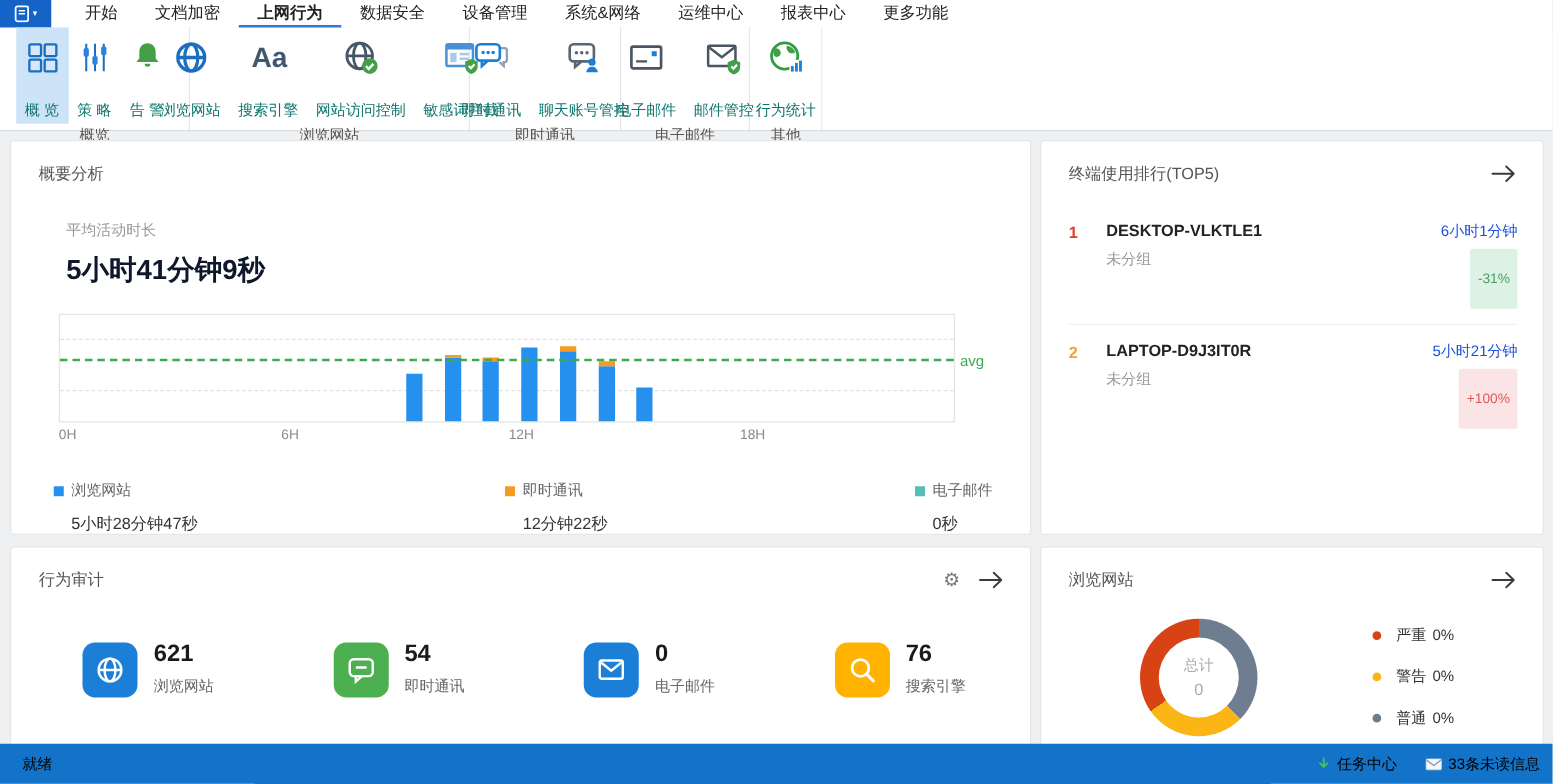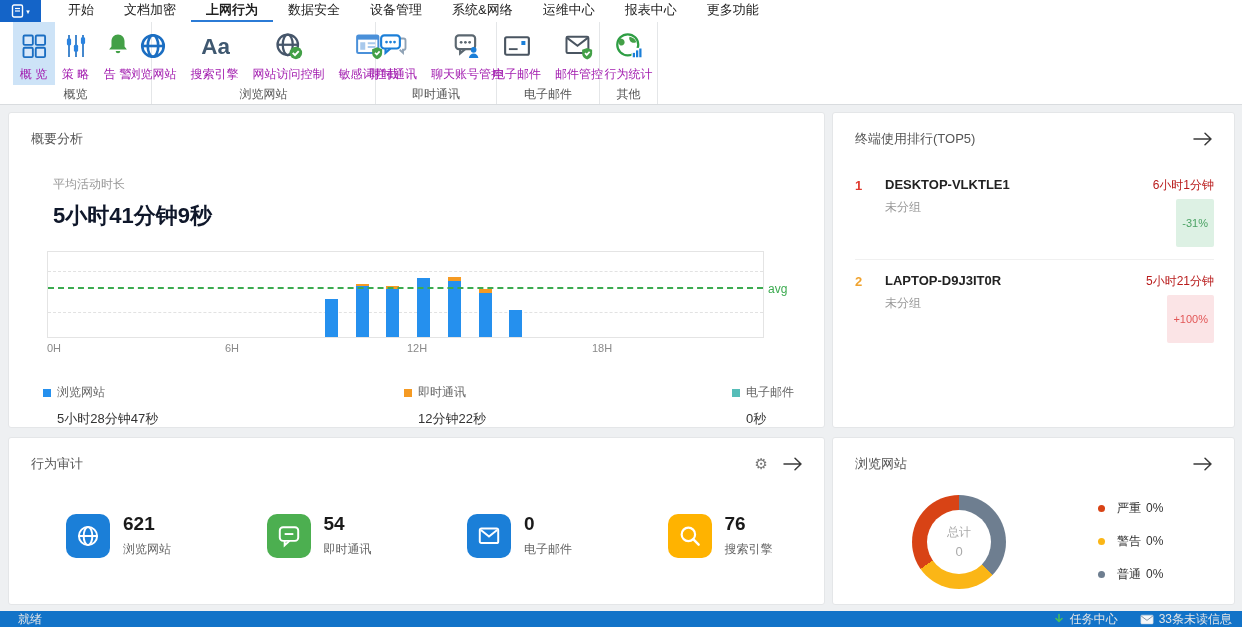--- a/index.html
+++ b/index.html
@@ -15,21 +15,21 @@
   .menu-item { padding:0 15px; font-size:13px; color:#222; display:flex; align-items:center; cursor:pointer; border-bottom:2px solid transparent; }
   .menu-item.active { border-bottom-color:#2b7bd6; font-weight:bold; }
 
   
   .ribbon { height:83px; background:#fff; border-bottom:1px solid #d9dcdf; display:flex; }
   .rgroup { border-right:1px solid #e4e6e8; display:flex; flex-direction:column; }
   .rgroup-buttons { flex:1; display:flex; align-items:stretch; justify-content:center; padding:0 4px; }
   .rbtn { display:flex; flex-direction:column; align-items:center; justify-content:flex-start; padding:6px 7px 2px; cursor:pointer; }
   .rbtn.selected { background:#cde3f7; }
   .rbtn .ricon { height:36px; display:flex; align-items:center; justify-content:center; }
-  .rbtn .rlabel { font-size:12px; color:#a21caf; white-space:nowrap; margin-top:2px; }
+  .rbtn .rlabel { font-size:12px; color:#0f766e; white-space:nowrap; margin-top:16px; }
   .rgroup-label { text-align:center; font-size:12px; color:#555; padding:1px 0 3px; }
 
   
   .content { padding:7px 7px 0 8px; display:grid; grid-template-columns:817px 403px; grid-template-rows:316px 168px; gap:9px 7px; }
   .panel { background:#fff; border:1px solid #e4e6e8; border-radius:3px; position:relative; overflow:hidden; }
   .panel-head { display:flex; align-items:center; padding:17px 20px 0 22px; }
   .panel-title { font-size:13px; color:#555; flex:1; }
   .head-ico { cursor:pointer; margin-left:14px; display:flex; align-items:center; }
   .gear { font-size:15px; color:#777; }
 
@@ -52,21 +52,21 @@
 
   
   .rank-list { margin:16px 20px 0 22px; }
   .rank-row { display:flex; padding:13px 0 12px; }
   .rank-row + .rank-row { border-top:1px solid #f0f0f0; }
   .rank-no { width:30px; font-size:13px; font-weight:bold; padding-top:1px; }
   .rank-main { flex:1; }
   .rank-name { font-size:13px; font-weight:bold; color:#222; }
   .rank-group { font-size:12px; color:#9a9a9a; margin-top:7px; }
   .rank-right { text-align:right; }
-  .rank-time { font-size:12px; color:#b91c1c; }
+  .rank-time { font-size:12px; color:#1d4ed8; }
   .rank-badge { display:inline-block; font-size:11px; padding:18px 6px; border-radius:2px; margin-top:5px; }
 
   
   .stats-row { display:flex; margin:40px 0 0 57px;gap:44px; }
   .stat { width:205px; display:flex; align-items:center; cursor:default; }
   .stat-icon { width:44px; height:44px; border-radius:10px; display:flex; align-items:center; justify-content:center; flex:none; }
   .stat-txt { margin-left:13px; }
   .stat-val { font-size:19px; font-weight:bold; color:#1a1a1a; }
   .stat-lab { font-size:12px; color:#666; margin-top:6px; }
 
@@ -77,21 +77,21 @@
     display:flex; flex-direction:column; align-items:center; justify-content:center; }
   .donut-clabel { font-size:12px; color:#aaa; }
   .donut-cvalue { font-size:13px; color:#aaa; margin-top:3px; }
   .alert-legend { margin-left:92px; }
   .alert-lrow { display:flex; align-items:center; margin:10px 0; height:23px; }
   .alert-dot { width:7px; height:7px; border-radius:50%; margin-right:12px; }
   .alert-ltext { font-size:12px; color:#333; }
   .alert-ltext .pct { margin-left:5px; }
 
   
-  .statusbar { position:absolute; left:0; right:0; bottom:0; height:16px; background:#1273c8; color:#e5e5e5;
+  .statusbar { position:absolute; left:0; right:0; bottom:0; height:32px; background:#1273c8; color:#000000;
     display:flex; align-items:center; font-size:12px; padding:0 10px 0 18px; }
   .sb-left { flex:1; }
   .sb-item { display:flex; align-items:center; margin-left:22px; cursor:pointer; }
   .sb-item svg { margin-right:5px; }
 </style>
 </head>
 <body>
 
 <div class="menubar">
   <div class="appbtn">

